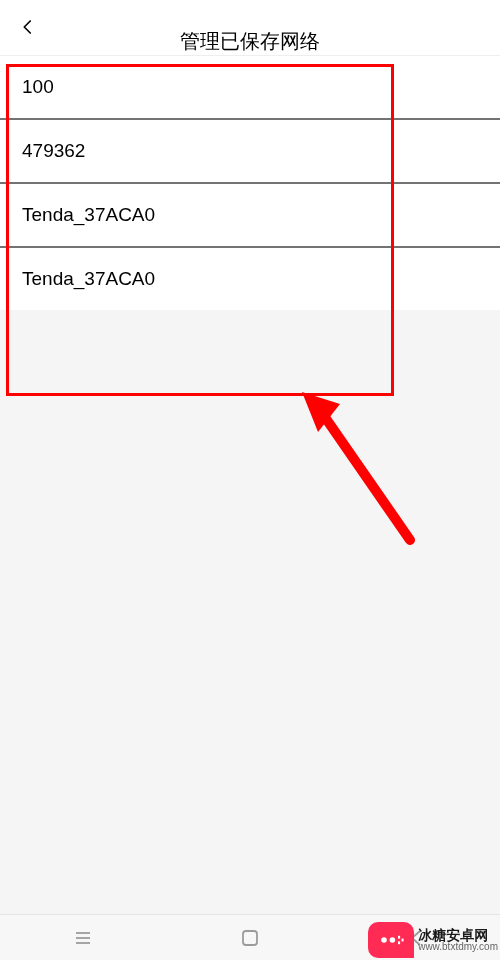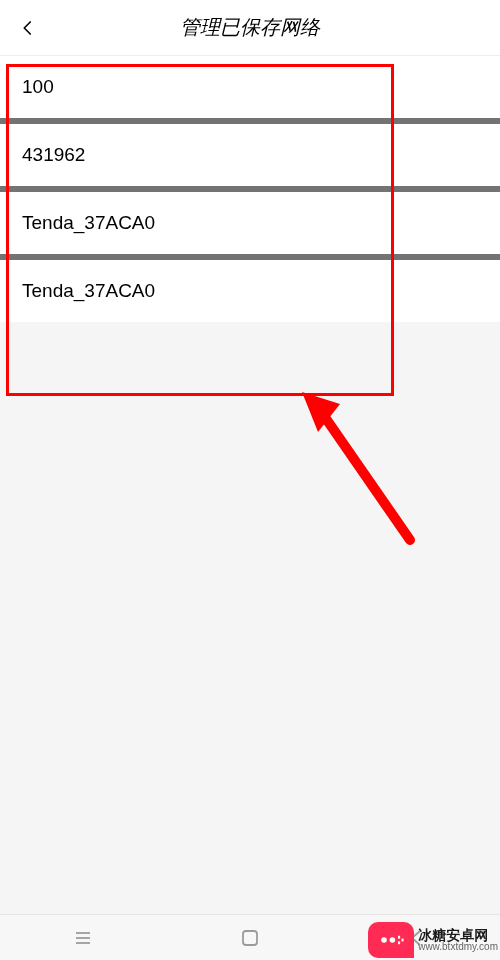--- a/index.html
+++ b/index.html
@@ -5,24 +5,23 @@
     * { margin: 0; padding: 0; box-sizing: border-box; }
     html, body { width: 500px; height: 960px; overflow: hidden; font-family: -apple-system, "Helvetica Neue", Arial, sans-serif; }
     body { background: #f2f2f2; position: relative; }
 
     .screen { position: absolute; inset: 0; background: #f5f5f5; }
 
     .header {
       height: 56px;
       background: #ffffff;
       display: flex;
-      align-items: center;
+      align-items: flex-end;
       position: relative;
       border-bottom: 1px solid #eee;
-      font-style: italic;
     }
     .back-btn {
       width: 56px; height: 56px;
       display: flex; align-items: center; justify-content: center;
       cursor: pointer;
     }
     .back-btn svg { width: 18px; height: 18px; }
     .header-title {
       position: absolute; left: 0; right: 0;
       text-align: center;
@@ -30,21 +29,21 @@
       pointer-events: none;
     }
 
     .list {
       background: #ffffff;
     }
     .list-item {
       padding: 20px 22px;
       font-size: 19px;
       color: #000;
-      border-bottom: 6px solid #737373;
+      border-bottom: 2px solid #737373;
       cursor: pointer;
     }
     .list-item:last-child { border-bottom: none; }
 
     .empty-area {
       background: #f5f5f5;
       height: 600px;
     }
 
     
@@ -106,21 +105,21 @@
     <div class="back-btn">
       <svg viewBox="0 0 24 24" fill="none" stroke="#000" stroke-width="2.2" stroke-linecap="round" stroke-linejoin="round">
           <polyline points="15 4 7 12 15 20"></polyline>
         </svg>
     </div>
     <div class="header-title">管理已保存网络</div>
   </div>
 
   <div class="list">
     <div class="list-item"><span>100</span></div>
-    <div class="list-item"><span>431962</span></div>
+    <div class="list-item"><span>479362</span></div>
     <div class="list-item"><span>Tenda_37ACA0</span></div>
     <div class="list-item"><span>Tenda_37ACA0</span></div>
   </div>
 
   <div class="empty-area"></div>
 
   <div class="red-box"></div>
   <svg class="red-arrow" width="120" height="160" viewBox="0 0 120 160">
     <line x1="110" y1="150" x2="20" y2="20" stroke="#ff0000" stroke-width="10" stroke-linecap="round"></line>
     <polygon points="2,2 40,14 18,42" fill="#ff0000"></polygon>

